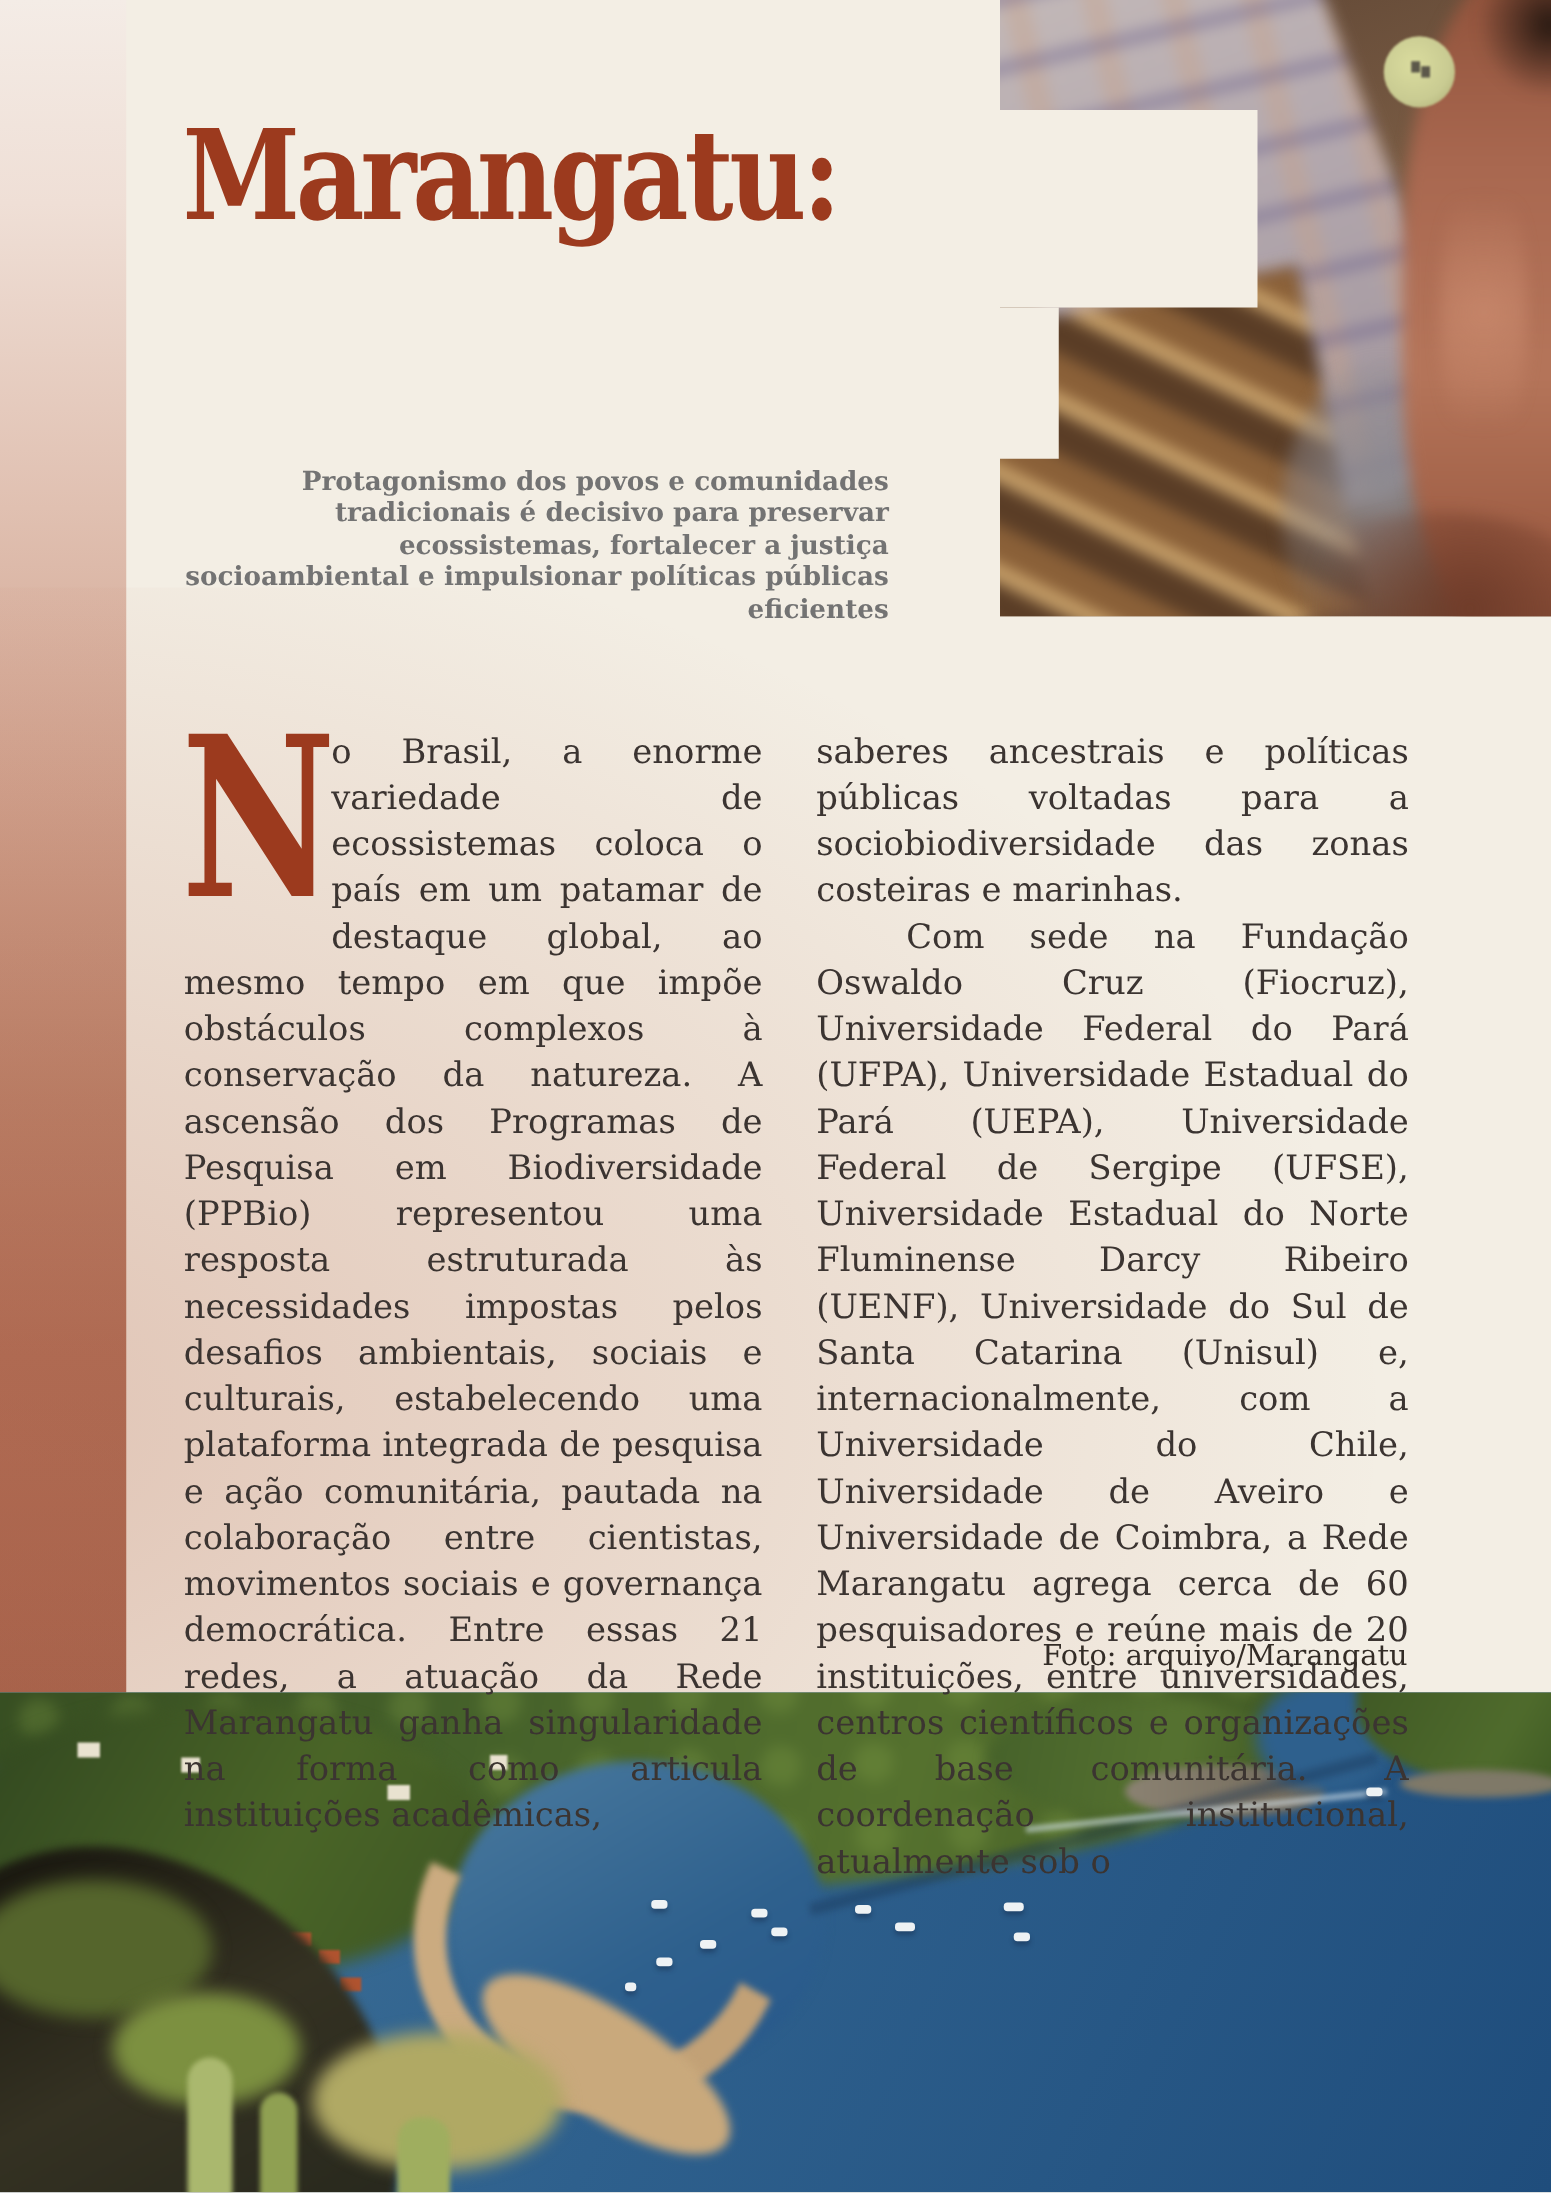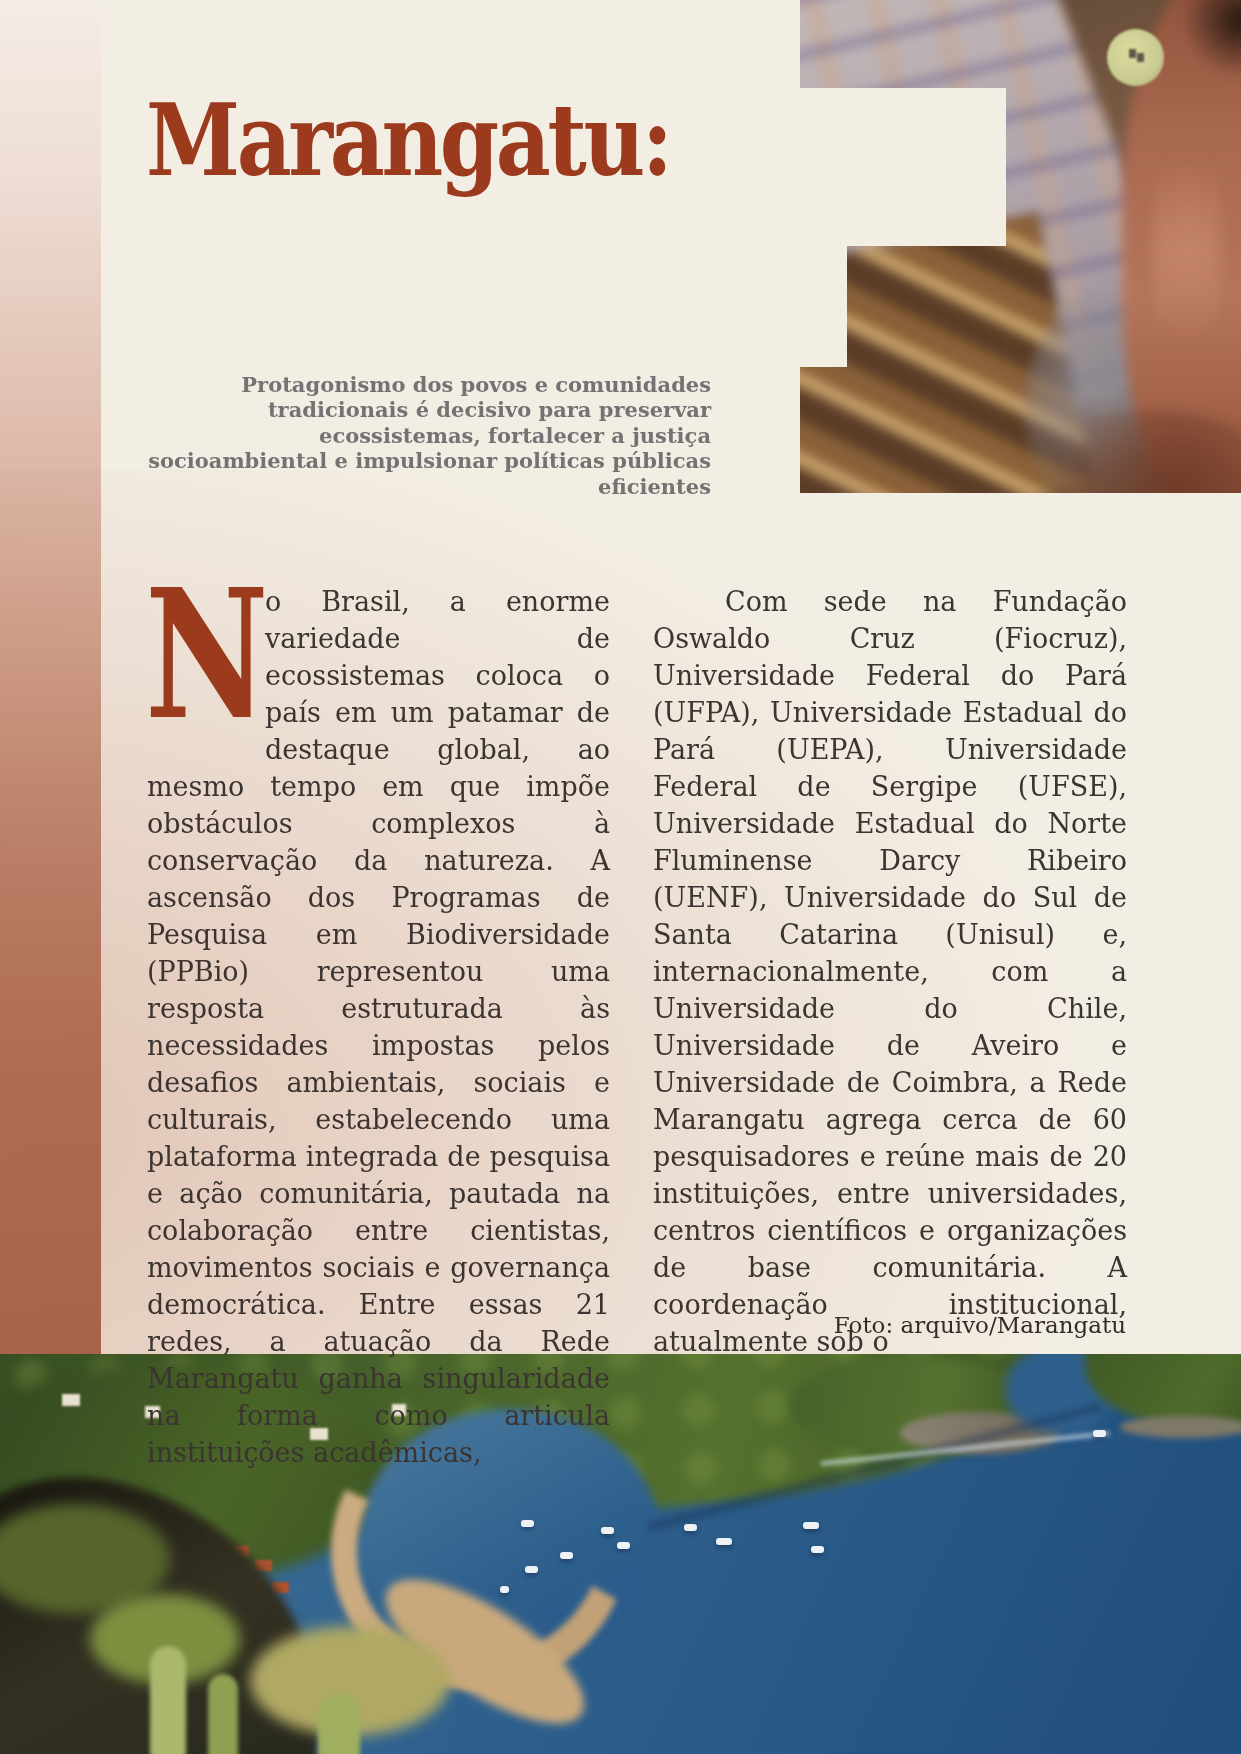--- a/index.html
+++ b/index.html
@@ -201,20 +201,21 @@
   <h1 class="title" data-interactable="false" style="margin:0">Marangatu:</h1>
   <p class="lede" data-interactable="false" style="margin:0">Protagonismo dos povos e comunidades tradicionais é decisivo para preservar ecossistemas, fortalecer a justiça socioambiental e impulsionar políticas públicas eficientes</p>
 
   <div class="columns" data-interactable="false">
     <div class="col-1" data-interactable="false">
       <p>
         <span class="dropcap" data-interactable="false">N</span><span data-interactable="false">o Brasil, a enorme variedade de ecossistemas coloca o país em um patamar de destaque global, ao mesmo tempo em que impõe obstáculos complexos à conservação da natureza. A ascensão dos Programas de Pesquisa em Biodiversidade (PPBio) representou uma resposta estruturada às necessidades impostas pelos desafios ambientais, sociais e culturais, estabelecendo uma plataforma integrada de pesquisa e ação comunitária, pautada na colaboração entre cientistas, movimentos sociais e governança democrática. Entre essas 21 redes, a atuação da Rede Marangatu ganha singularidade na forma como articula instituições acadêmicas,</span>
       </p>
     </div>
     <div class="col-2" data-interactable="false">
+      <p data-interactable="false">saberes ancestrais e políticas públicas voltadas para a sociobiodiversidade das zonas costeiras e marinhas.</p>
       <p class="indent" data-interactable="false">Com sede na Fundação Oswaldo Cruz (Fiocruz), Universidade Federal do Pará (UFPA), Universidade Estadual do Pará (UEPA), Universidade Federal de Sergipe (UFSE), Universidade Estadual do Norte Fluminense Darcy Ribeiro (UENF), Universidade do Sul de Santa Catarina (Unisul) e, internacionalmente, com a Universidade do Chile, Universidade de Aveiro e Universidade de Coimbra, a Rede Marangatu agrega cerca de 60 pesquisadores e reúne mais de 20 instituições, entre universidades, centros científicos e organizações de base comunitária. A coordenação institucional, atualmente sob o</p>
     </div>
   </div>
 
   <div class="credit" data-interactable="false">Foto: arquivo/Marangatu</div>
 
   <figure class="bottom-photo" data-interactable="false" style="margin:0">
     <div class="bp bp-forest-main" data-interactable="false"></div>
     <div class="bp bp-forest-left" data-interactable="false"></div>
     <div class="bp bp-headland" data-interactable="false"></div>

